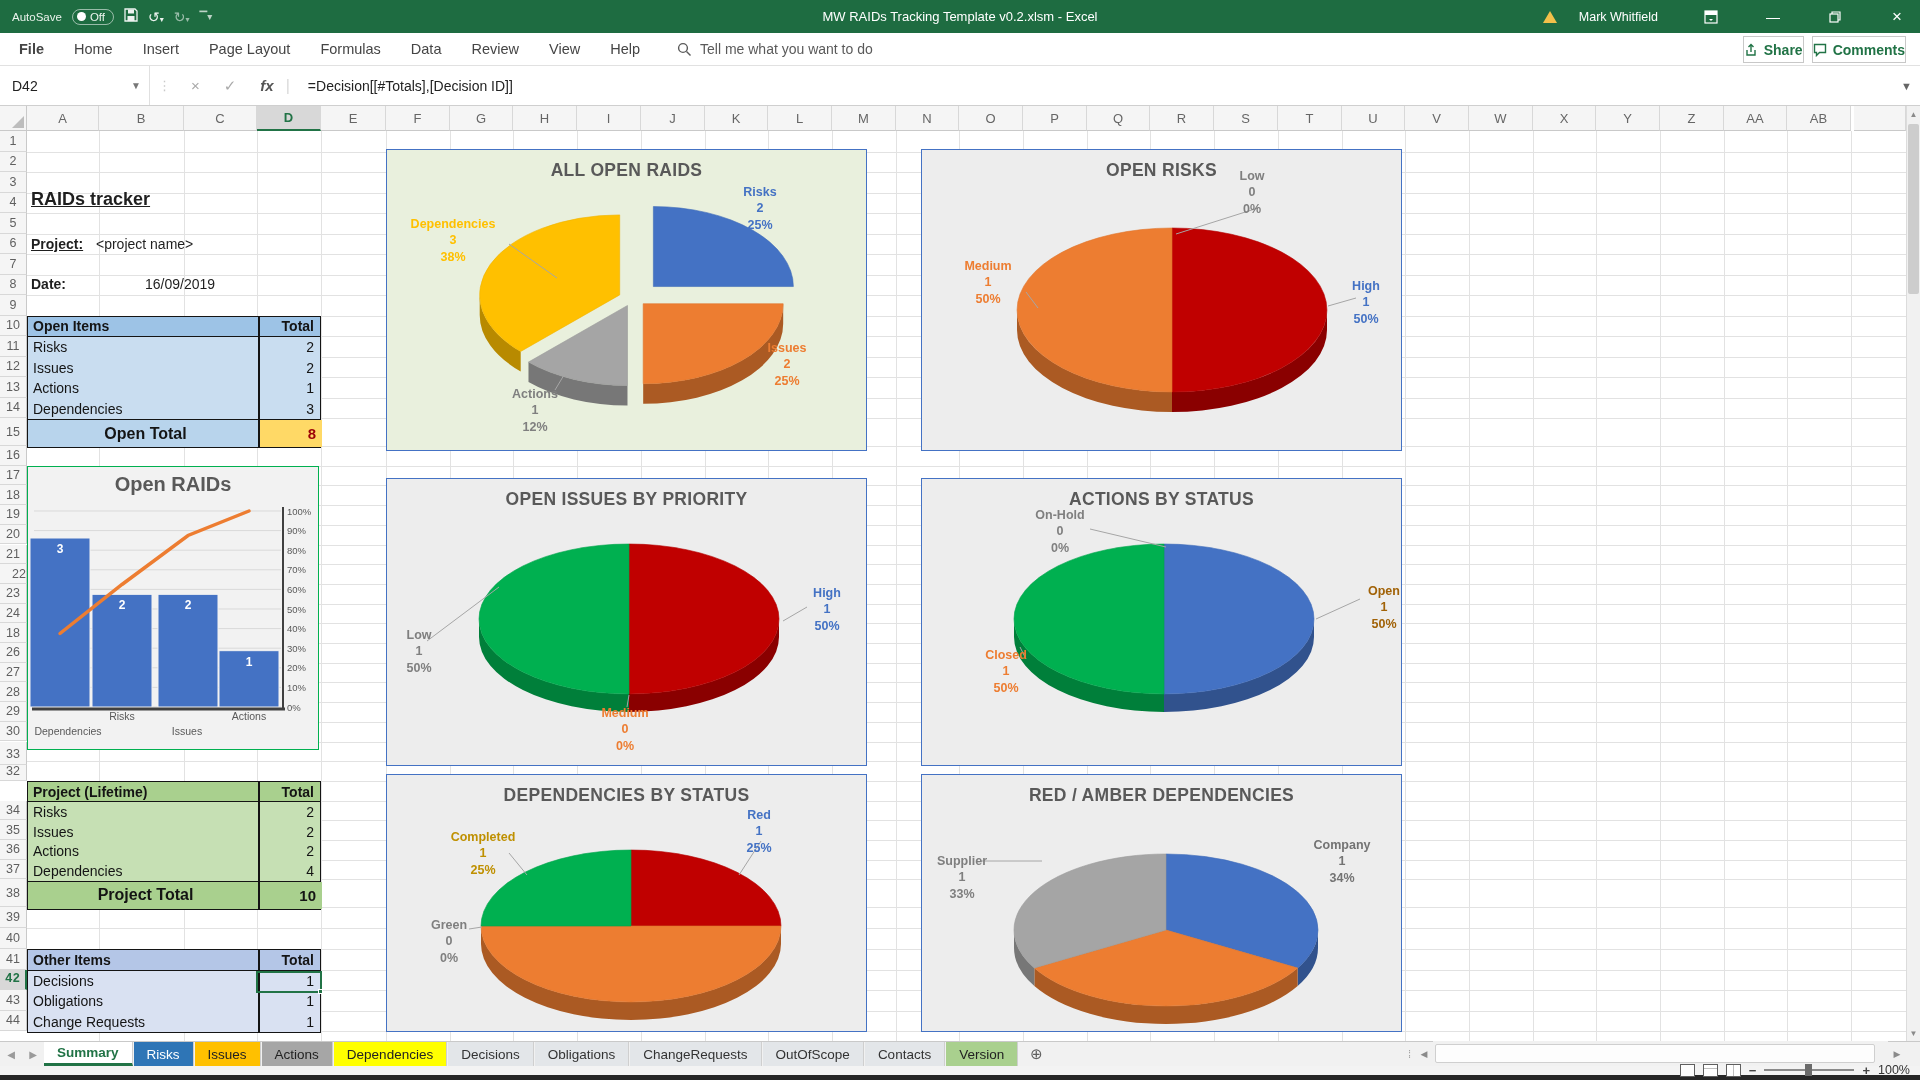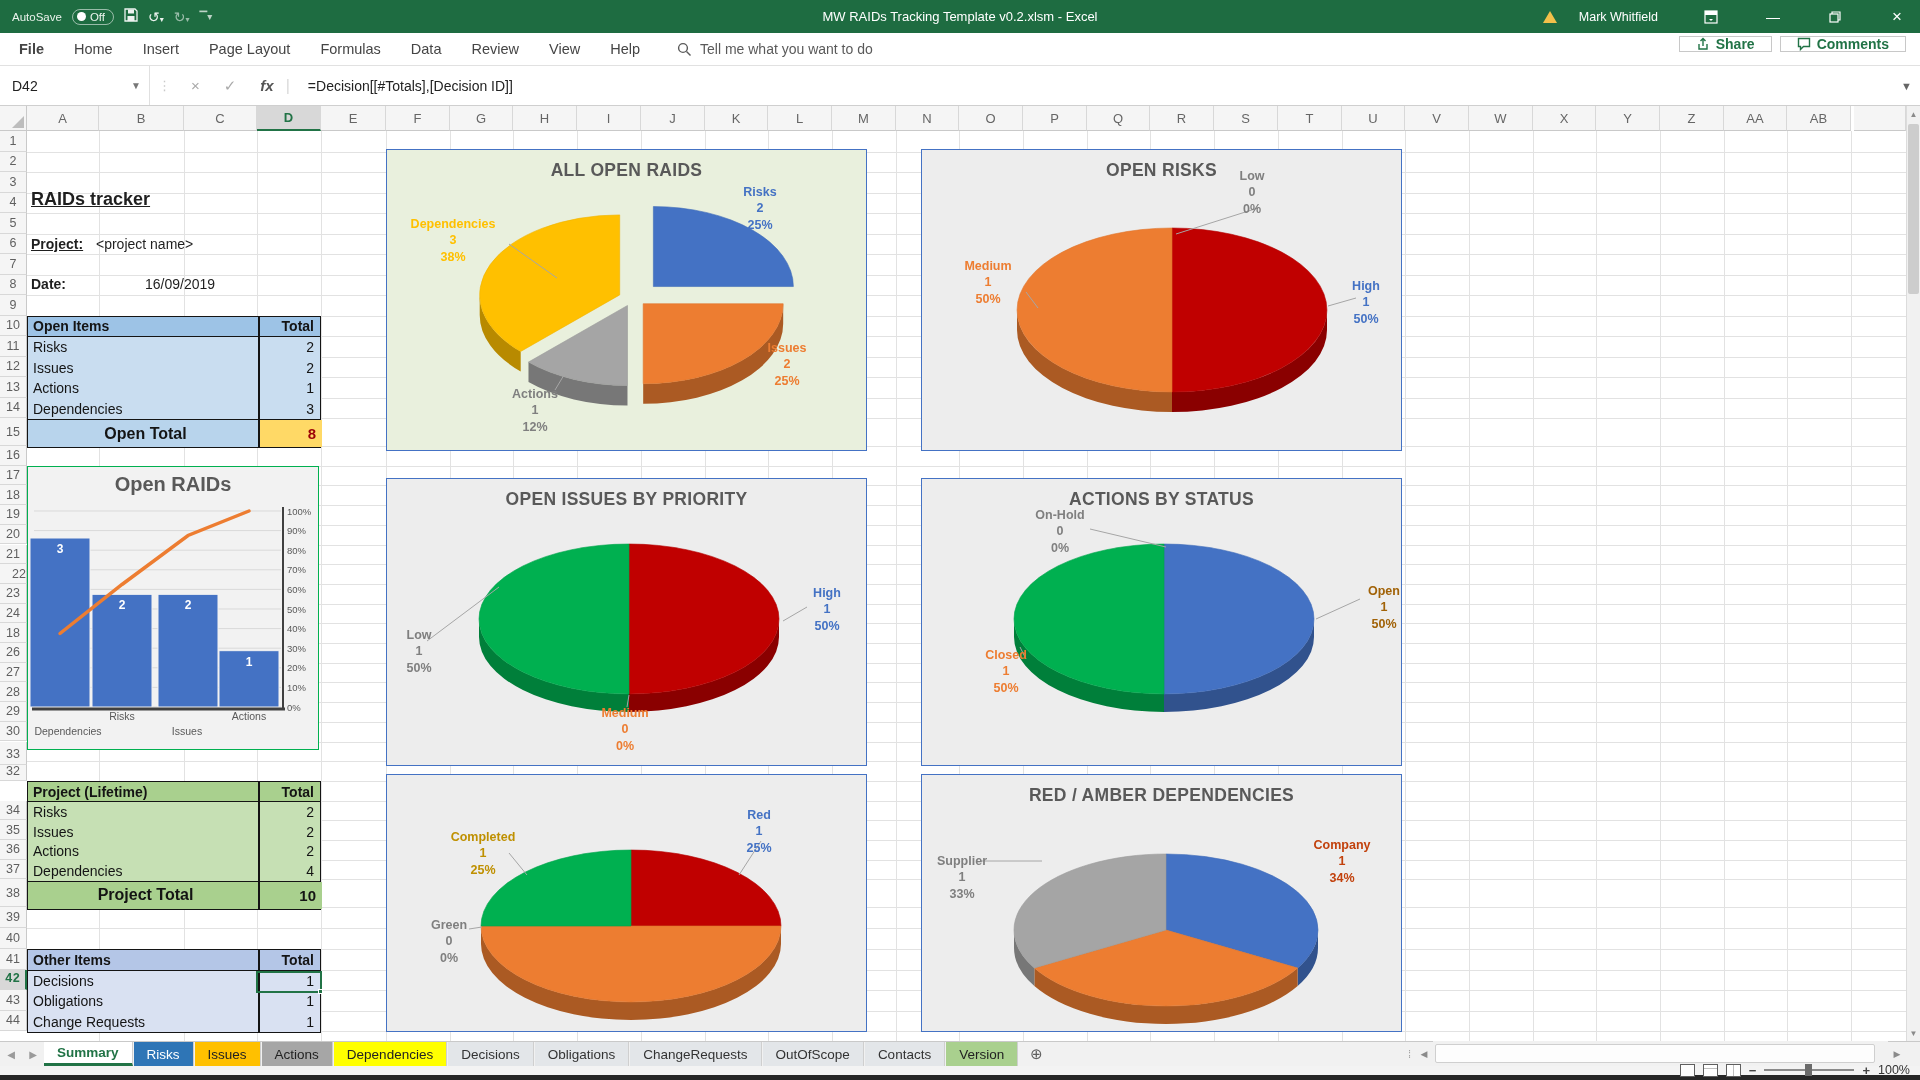--- a/index.html
+++ b/index.html
@@ -24,21 +24,21 @@
   .win-btn { width:46px; height:33px; display:flex; align-items:center; justify-content:center;
              color:#fff; font-size:14px; }
 
   
   #ribbon { position:absolute; left:0; top:33px; width:1920px; height:33px; background:#FFFFFF;
             border-bottom:1px solid #E1E1E1; display:flex; align-items:center; }
   .ribbon-tab { font-size:14.5px; color:#454545; padding:0 15px; height:33px; display:flex; align-items:center; }
   #ribbon-search { display:flex; align-items:center; gap:8px; margin-left:22px; color:#5a5a5a; font-size:14px; }
   #ribbon-right { position:absolute; right:14px; top:3px; display:flex; gap:8px; }
   .rr-btn { display:flex; align-items:center; gap:6px; border:1px solid #C8C8C8; background:#fff;
-            height:16px; padding:0 16px; font-size:14px; color:#217346; font-weight:bold; }
+            height:27px; padding:0 0; font-size:14px; color:#217346; font-weight:bold; }
 
   
   #formulabar { position:absolute; left:0; top:66px; width:1920px; height:40px; background:#FFFFFF;
                 border-bottom:1px solid #CFCFCF; display:flex; align-items:center; }
   #namebox { width:150px; height:100%; border-right:1px solid #E0E0E0; display:flex; align-items:center;
              padding-left:12px; font-size:14px; color:#222; }
   #namebox .chev { margin-left:auto; margin-right:8px; color:#777; font-size:10px; }
   .fb-sep { color:#c9c9c9; font-size:13px; padding:0 8px; }
   .fb-btn { color:#a9a9a9; font-size:15px; padding:0 12px; }
   .fb-fx { color:#555; font-size:15px; font-style:italic; padding:0 12px; font-weight:bold; }
@@ -565,20 +565,21 @@
           <div>1</div>
           <div>50%</div>
         </div>
         <div class="pie-label" style="left: 83px; top: 28px; width: 110px; color: rgb(127, 127, 127);">
           <div>On-Hold</div>
           <div>0</div>
           <div>0%</div>
         </div>
       </div>
       <div class="chartbox" style="left: 359px; top: 643px; width: 481px; height: 258px; background: rgb(237, 237, 237);">
+        <div class="chart-title" style="top: 10px;">DEPENDENCIES BY STATUS</div>
         <svg width="481" height="258" style="position:absolute;left:0;top:0;">
           <path d="M394 151 A150 76 0 0 1 94 151 l0 18 A150 76 0 0 0 394 169 Z" fill="rgb(171,90,35)" transform="translate(0 0)"></path>
           <path d="M244 151 L244 75 A150 76 0 0 1 394 151 Z" fill="#C00000" stroke="rgb(180,0,0)" stroke-width="0.6" transform="translate(0 0)"></path>
           <path d="M244 151 L394 151 A150 76 0 0 1 94 151 Z" fill="#ED7D31" stroke="rgb(223,118,46)" stroke-width="0.6" transform="translate(0 0)"></path>
           <path d="M244 151 L94 151 A150 76 0 0 1 243.99999999999997 75 Z" fill="#00B050" stroke="rgb(0,165,75)" stroke-width="0.6" transform="translate(0 0)"></path>
           <line x1="374" y1="66" x2="352" y2="100" stroke="#A6A6A6" stroke-width="1"></line>
           <line x1="122" y1="78" x2="140" y2="100" stroke="#A6A6A6" stroke-width="1"></line>
           <line x1="82" y1="154" x2="95" y2="152" stroke="#A6A6A6" stroke-width="1"></line>
         </svg>
         <div class="pie-label" style="left: 317px; top: 32px; width: 110px; color: rgb(68, 114, 196);">
@@ -601,21 +602,21 @@
         <div class="chart-title" style="top: 10px;">RED / AMBER DEPENDENCIES</div>
         <svg width="481" height="258" style="position:absolute;left:0;top:0;">
           <path d="M396 155 A152 76 0 0 1 375.6358613752347 193 l0 18 A152 76 0 0 0 396 173 Z" fill="rgb(49,82,141)" transform="translate(0 0)"></path>
           <path d="M375.6358613752347 193 A152 76 0 0 1 112.36413862476536 193.00000000000003 l0 18 A152 76 0 0 0 375.6358613752347 211 Z" fill="rgb(171,90,35)" transform="translate(0 0)"></path>
           <path d="M112.36413862476536 193.00000000000003 A152 76 0 0 1 92 155 l0 18 A152 76 0 0 0 112.36413862476536 211.00000000000003 Z" fill="rgb(119,119,119)" transform="translate(0 0)"></path>
           <path d="M244 155 L244 79 A152 76 0 0 1 375.6358613752347 193 Z" fill="#4472C4" stroke="rgb(64,107,184)" stroke-width="0.6" transform="translate(0 0)"></path>
           <path d="M244 155 L375.6358613752347 193 A152 76 0 0 1 112.36413862476536 193.00000000000003 Z" fill="#ED7D31" stroke="rgb(223,118,46)" stroke-width="0.6" transform="translate(0 0)"></path>
           <path d="M244 155 L112.36413862476536 193.00000000000003 A152 76 0 0 1 243.99999999999997 79 Z" fill="#A5A5A5" stroke="rgb(155,155,155)" stroke-width="0.6" transform="translate(0 0)"></path>
           <line x1="58" y1="86" x2="120" y2="86" stroke="#A6A6A6" stroke-width="1"></line>
         </svg>
-        <div class="pie-label" style="left: 365px; top: 62px; width: 110px; color: #c2410c;">
+        <div class="pie-label" style="left: 365px; top: 62px; width: 110px; color: #737373;">
           <div>Company</div>
           <div>1</div>
           <div>34%</div>
         </div>
         <div class="pie-label" style="left: -15px; top: 78px; width: 110px; color: rgb(127, 127, 127);">
           <div>Supplier</div>
           <div>1</div>
           <div>33%</div>
         </div>
       </div>

